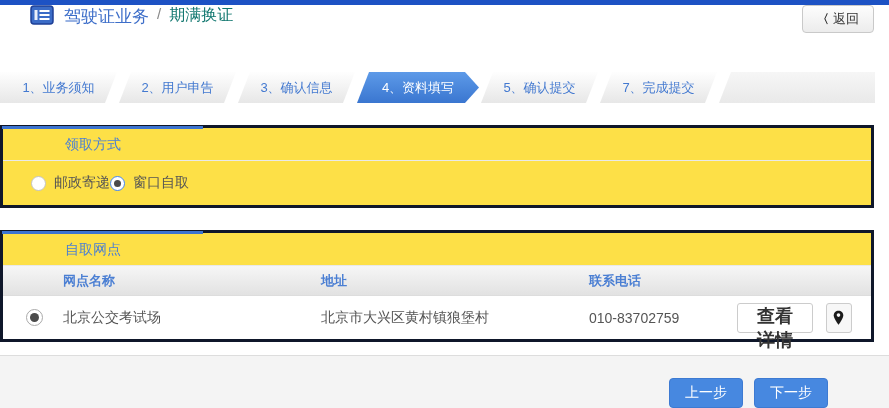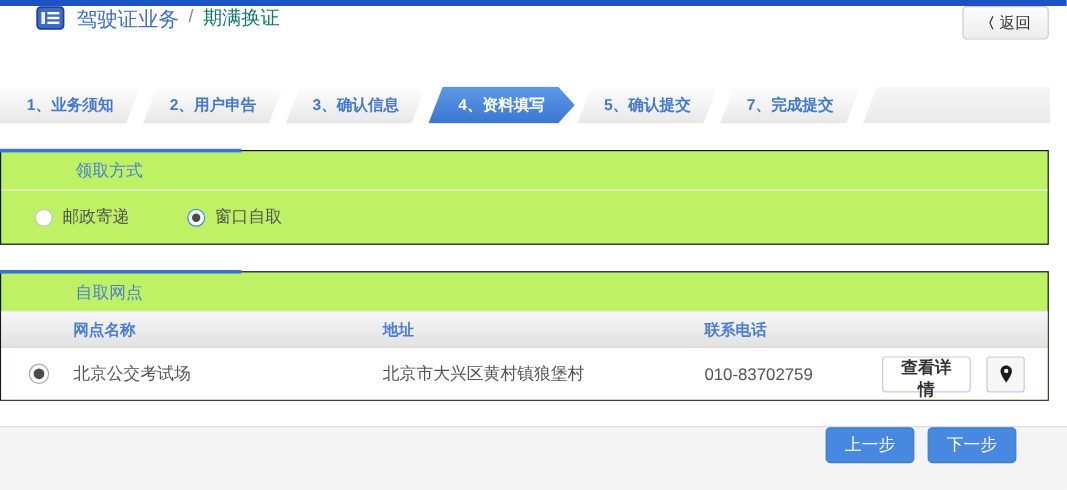--- a/index.html
+++ b/index.html
@@ -15,59 +15,59 @@
   .hdr-sep { color:#888; font-size:15px; margin:0 8px; }
   .hdr-sub { color:#0f766e; font-size:16px; }
   .back-btn { margin-left:auto; height:28px; padding:0 14px; background:linear-gradient(#fdfdfd,#ececec);
     border:1px solid #c9c9c9; border-radius:4px; font-size:13px; color:#333; cursor:pointer;
     display:flex; align-items:center; gap:4px; font-family:inherit; }
   .back-chev { font-weight:bold; font-size:12px; color:#222; }
 
   
   .steps { display:flex; height:31px; margin:12px 14px 0 0; }
   .step { width:117px; margin-right:2px; display:flex; align-items:center; justify-content:center;
-    background:linear-gradient(#fefefe,#e7e7e7); color:#4379d0; font-size:13px; font-weight:bold;
+    background:linear-gradient(#fefefe,#e7e7e7); color:#4379d0; font-size:13px; font-weight:normal;
     clip-path:polygon(12px 0, 100% 0, calc(100% - 12px) 100%, 0 100%); cursor:pointer; }
   .step.first { clip-path:polygon(0 0, 100% 0, calc(100% - 12px) 100%, 0 100%); }
   .step.active { background:linear-gradient(#5d9ae8,#3a76d0); color:#fff; width:122px;
     clip-path:polygon(12px 0, calc(100% - 14px) 0, 100% 50%, calc(100% - 14px) 100%, 0 100%); }
   .step-filler { flex:1; background:linear-gradient(#f6f6f6,#e9e9e9);
     clip-path:polygon(12px 0, 100% 0, 100% 100%, 0 100%); }
 
   
-  .section { margin:22px 15px 0 0; border:1px solid #0f172a; position:relative; background:#bef264; }
+  .section { margin:22px 15px 0 0; border:3px solid #0f172a; position:relative; background:#fde047; }
   .section::before { content:""; position:absolute; top:-2px; left:-1px; width:201px; height:3px; background:#3d74d0; }
   .sec-label-row { height:33px; line-height:33px; padding-left:62px; border-bottom:1px solid #e9e9e9;
     color:#4b7fd3; font-size:14px; }
 
-  .radio-row { height:44px; display:flex; align-items:center; padding-left:28px; gap:48px; }
+  .radio-row { height:44px; display:flex; align-items:center; padding-left:28px; }
   .radio-opt { display:flex; align-items:center; gap:8px; cursor:pointer; color:#555; font-size:14px; }
   .radio { width:15px; height:15px; border-radius:50%; border:1px solid #c3c3c3; background:#fff;
     display:flex; align-items:center; justify-content:center; flex:0 0 auto; }
   .radio.checked-blue { border-color:#4285f4; }
   .radio.checked-gray { border-color:#aaa; width:17px; height:17px; }
   .radio .dot { width:7px; height:7px; border-radius:50%; background:#4a4a4a; }
   .radio.checked-gray .dot { width:9px; height:9px; }
 
   
   .tbl-grid { display:grid; grid-template-columns:60px 258px 268px 148px 1fr; align-items:center; }
   .tbl-head { height:30px; background:linear-gradient(#f6f6f6,#e2e2e2); border-bottom:1px solid #ddd;
     color:#4b7fd3; font-size:13px; font-weight:bold; }
   .tbl-row { height:43px; font-size:14px; color:#555; background:#fff; }
   .cell-radio { justify-self:start; margin-left:23px; }
   .row-actions { display:flex; align-items:center; gap:13px; margin-left:auto; padding-right:19px; }
   .detail-btn { height:30px; padding:0 14px; background:#fff; border:1px solid #ccc; border-radius:3px;
-    font-size:14px; font-weight:bold; color:#333; cursor:pointer; font-family:inherit; }
+    font-size:18px; font-weight:bold; color:#333; cursor:pointer; font-family:inherit; }
   .pin-btn { height:30px; width:40px; background:#f7f7f7; border:1px solid #ccc; border-radius:3px;
     cursor:pointer; display:flex; align-items:center; justify-content:center; }
 
   
   .footer { position:absolute; left:0; right:0; bottom:0; height:53px; background:#f4f4f4;
-    border-top:1px solid #ddd; display:flex; align-items:flex-start; justify-content:flex-end;
-    gap:11px; padding-right:42px; }
+    border-top:1px solid #ddd; display:flex; align-items:flex-end; justify-content:flex-end;
+    gap:11px; padding-right:61px; }
   .nav-btn { height:30px; min-width:62px; padding:0 15px; background:#4788e0; border:1px solid #3d7ad2;
     border-radius:4px; color:#fff; font-size:14px; cursor:pointer; font-family:inherit; }
 </style>
 </head>
 <body>
 
 <div class="topbar"></div>
 
 <div class="header">
   <svg class="hdr-icon" viewBox="0 0 24 20">

